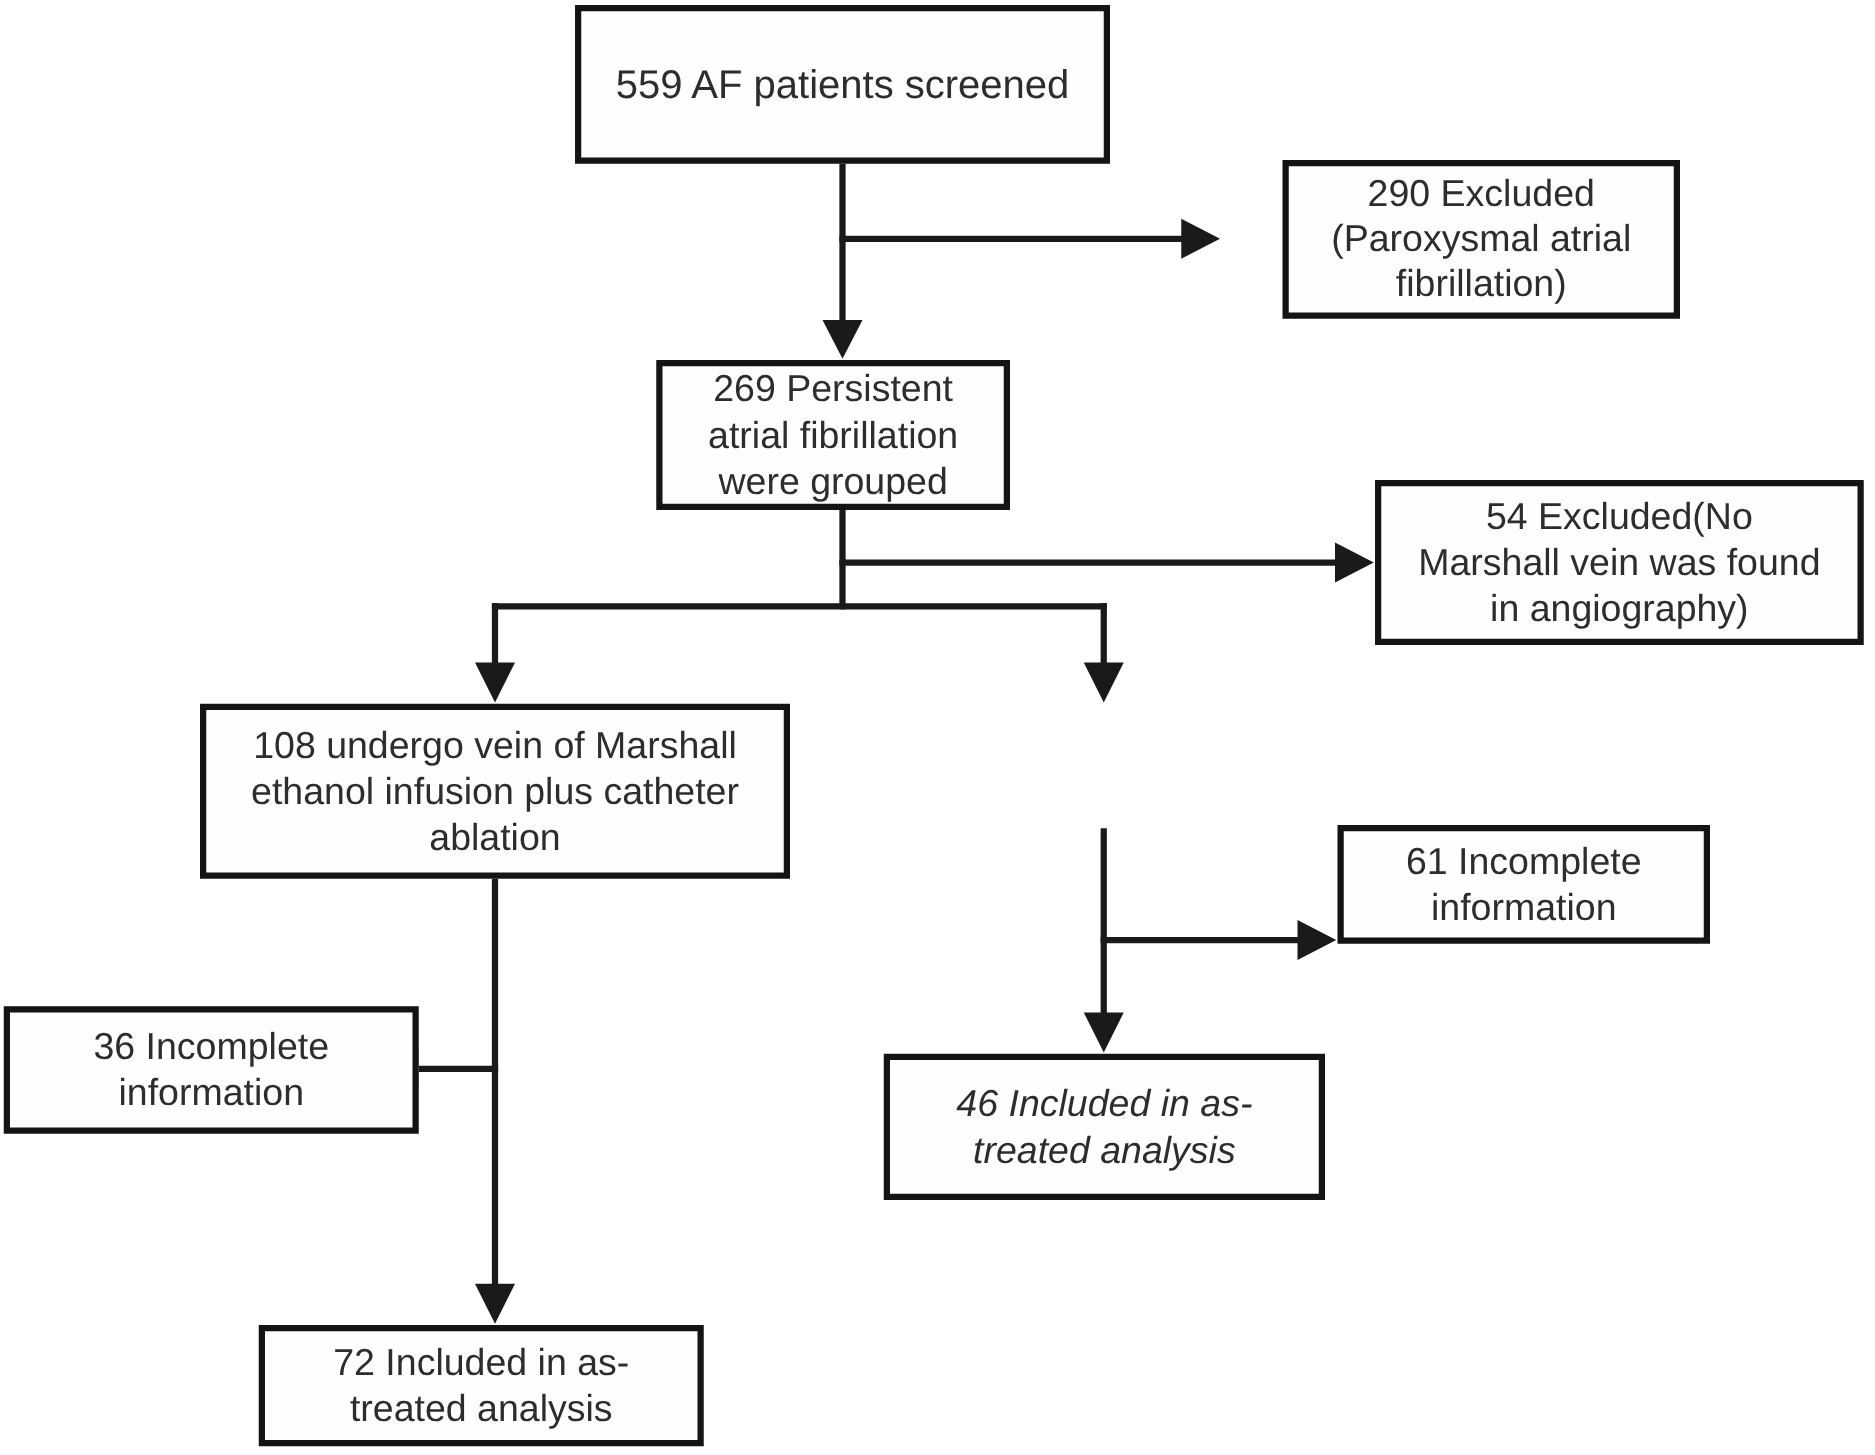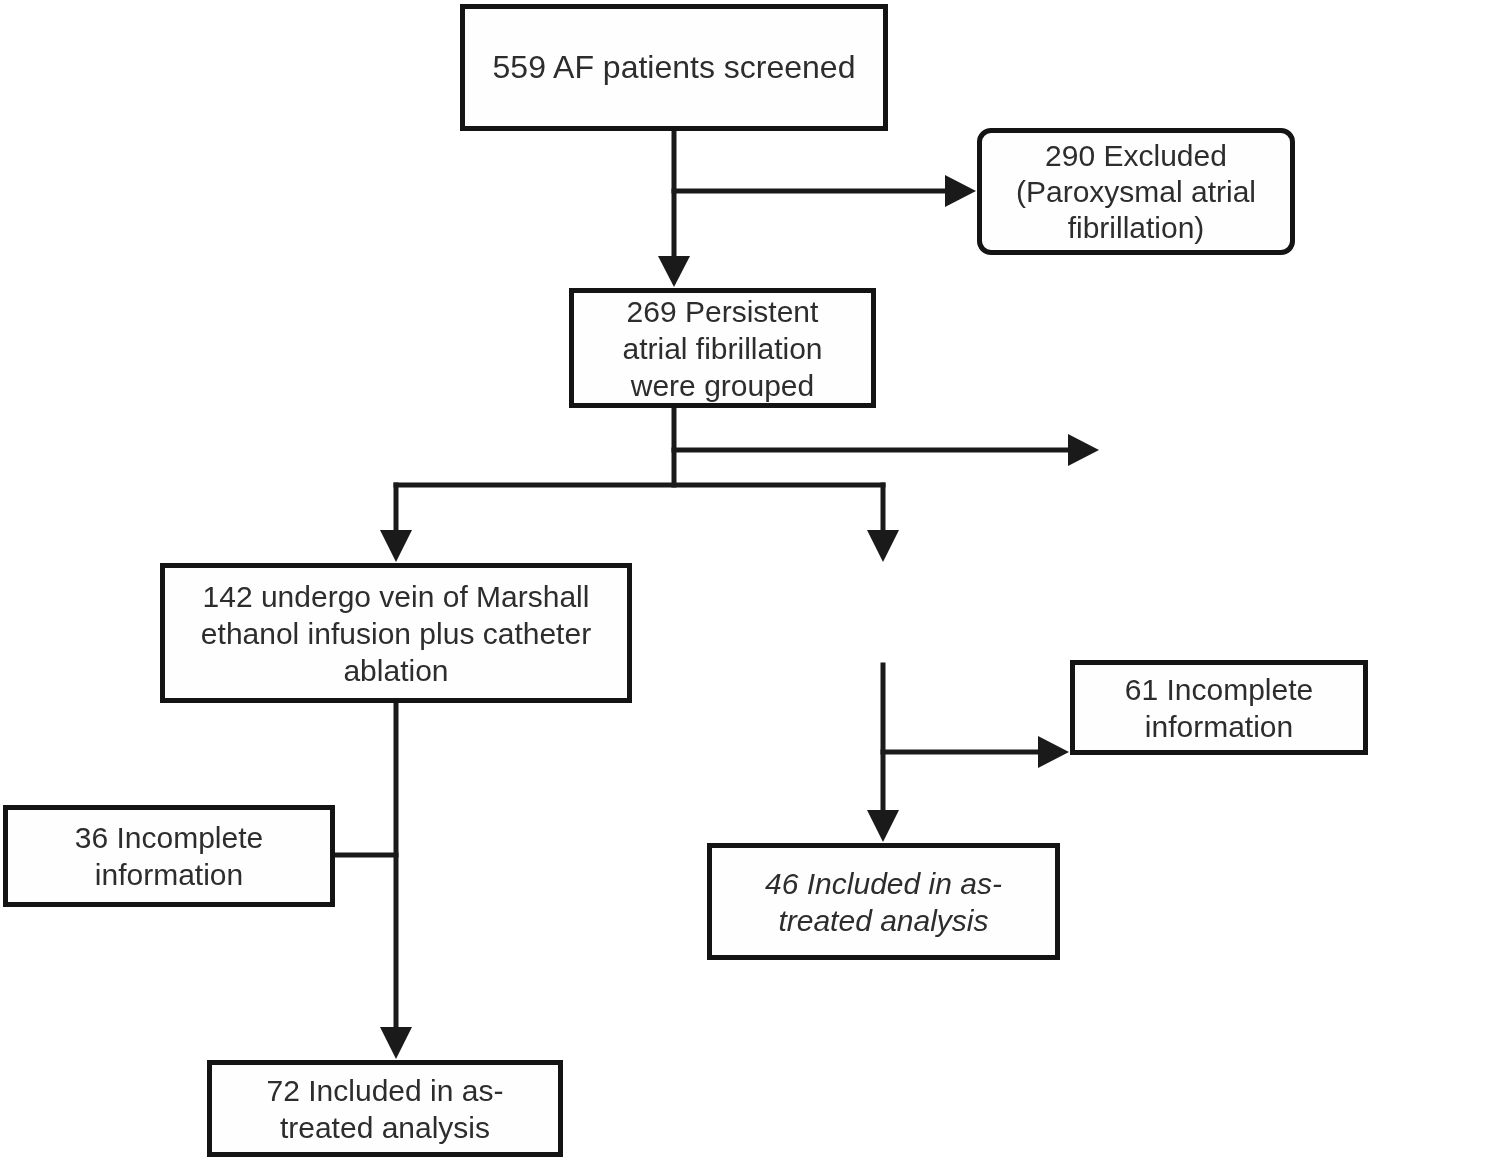--- a/index.html
+++ b/index.html
@@ -31,22 +31,22 @@
     display: flex;
     align-items: center;
     justify-content: center;
     text-align: center;
     white-space: pre-wrap;
     font-size: 30px;
     line-height: 37px;
     padding: 2px 6px;
   }
   .n-screened            { left: 460px;  top: 4px;    width: 428px; height: 127px; font-size: 32px; }
-  .n-excluded-paroxysmal { left: 977px;  top: 128px;  width: 318px; height: 127px; line-height: 36px; border-radius: 14px; }
-  .n-persistent          { left: 525px;  top: 288px;  width: 307px; height: 120px; margin-left: 44px; }
+  .n-excluded-paroxysmal { left: 1026px;  top: 128px;  width: 318px; height: 127px; line-height: 36px; }
+  .n-persistent          { left: 525px;  top: 288px;  width: 283px; height: 120px; }
   .n-excluded-marshall   { left: 1100px; top: 384px;  width: 391px; height: 132px; }
   .n-vom-group           { left: 160px;  top: 563px;  width: 472px; height: 140px; }
   .n-catheter-group      { left: 693px;  top: 563px;  width: 379px; height: 102px; }
   .n-incomplete-61       { left: 1070px; top: 660px;  width: 298px; height: 95px; }
   .n-incomplete-36       { left: 3px;    top: 805px;  width: 332px; height: 102px; }
   .n-included-46         { left: 707px;  top: 843px;  width: 353px; height: 117px; font-style: italic; }
   .n-included-72         { left: 207px;  top: 1060px; width: 356px; height: 97px;  }
 </style>
 </head>
 <body>
@@ -94,22 +94,25 @@
   <div class="node n-screened">559 AF patients screened</div>
 
   <div class="node n-excluded-paroxysmal">290 Excluded
 (Paroxysmal atrial
 fibrillation)</div>
 
   <div class="node n-persistent">269 Persistent
 atrial fibrillation
 were grouped</div>
 
+  <div class="node n-excluded-marshall">54 Excluded(No
+Marshall vein was found
+in angiography)</div>
 
-  <div class="node n-vom-group">142 undergo vein of Marshall
+  <div class="node n-vom-group">108 undergo vein of Marshall
 ethanol infusion plus catheter
 ablation</div>
 
 
   <div class="node n-incomplete-61">61 Incomplete
 information</div>
 
   <div class="node n-incomplete-36">36 Incomplete
 information</div>
 

